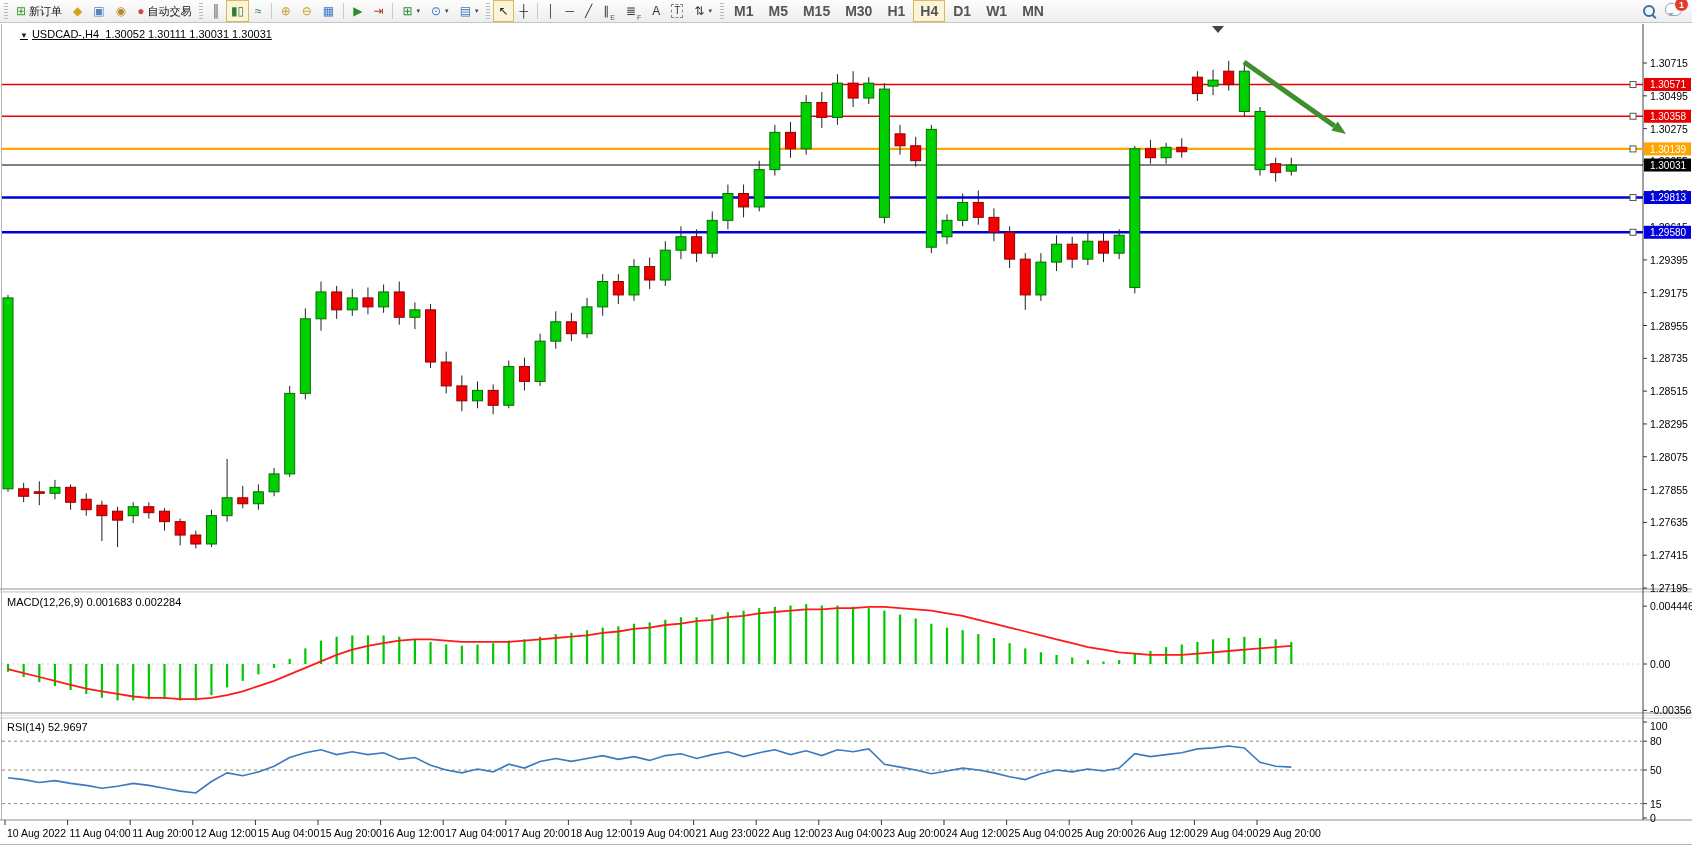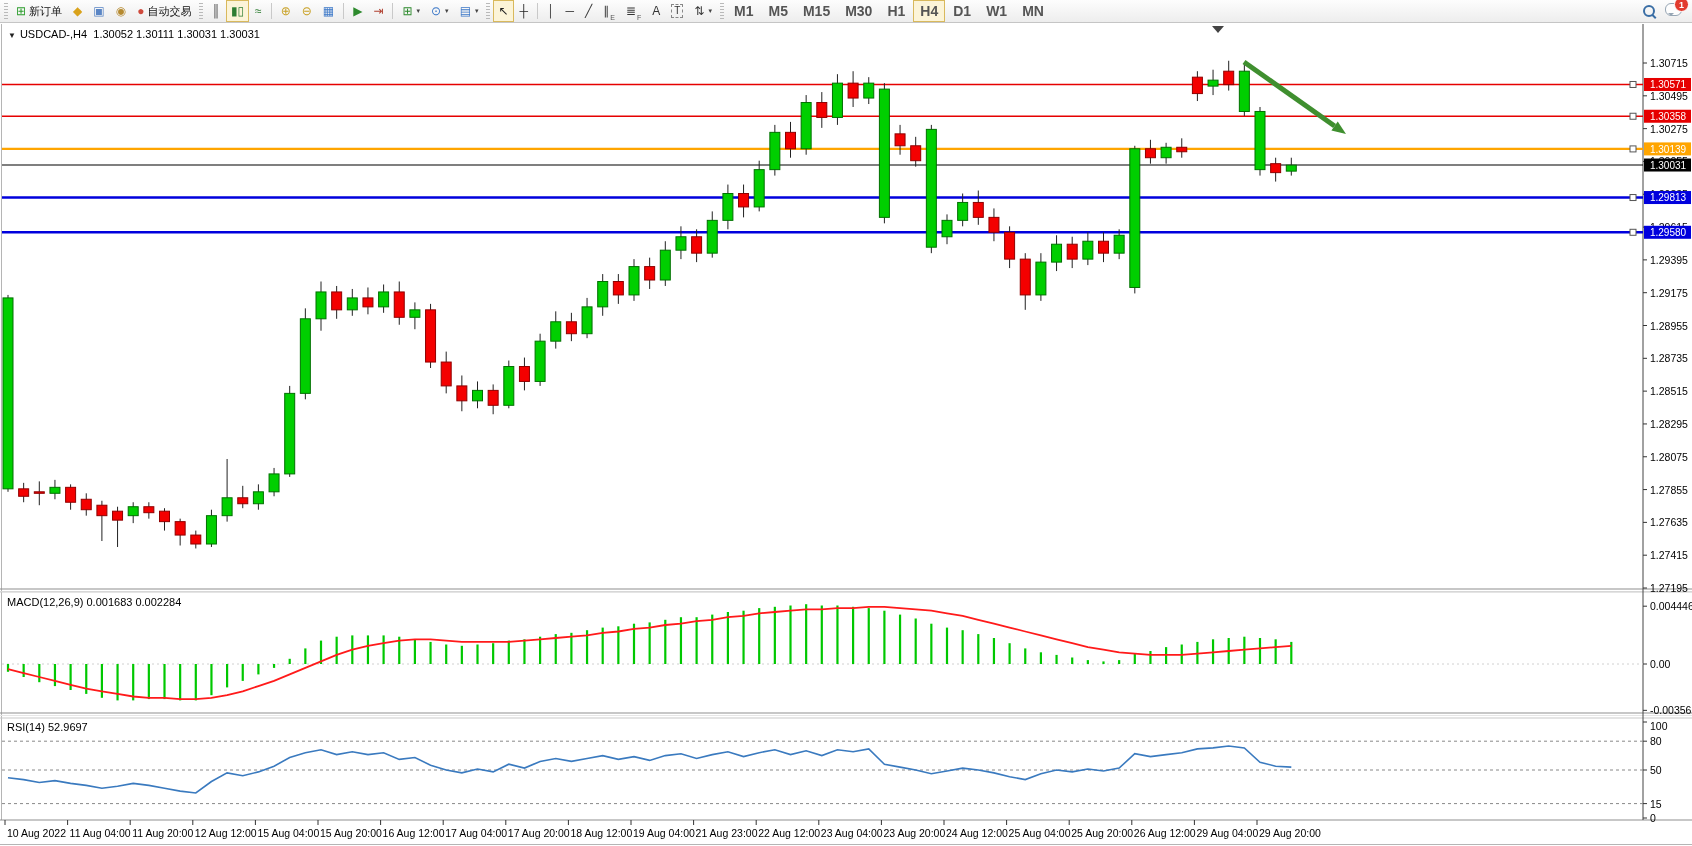--- a/index.html
+++ b/index.html
@@ -585,21 +585,21 @@
         <text x="1071.2" y="813" font-size="10.5" fill="#000">25 Aug 20:00</text>
         <line x1="1131.8" y1="796" x2="1131.8" y2="801" stroke="#333"></line>
         <text x="1133.8" y="813" font-size="10.5" fill="#000">26 Aug 12:00</text>
         <line x1="1194.4" y1="796" x2="1194.4" y2="801" stroke="#333"></line>
         <text x="1196.4" y="813" font-size="10.5" fill="#000">29 Aug 04:00</text>
         <line x1="1257" y1="796" x2="1257" y2="801" stroke="#333"></line>
         <text x="1259" y="813" font-size="10.5" fill="#000">29 Aug 20:00</text>
       </g>
     </svg>
 
-  <div class="overlay-label" style="left:8px;top:4px;">
+  <div class="overlay-label" style="left:20px;top:4px;text-decoration:underline;">
     <span class="sym-dd">▼</span><span>USDCAD-,H4</span>&nbsp;&nbsp;<span>1.30052 1.30111 1.30031 1.30031</span>
   </div>
 
   <div class="overlay-label" style="left:7px;top:572px;">
     <span>MACD(12,26,9)</span>&nbsp;<span>0.001683 0.002284</span>
   </div>
 
   <div class="overlay-label" style="left:7px;top:697px;">
     <span>RSI(14)</span>&nbsp;<span>52.9697</span>
   </div>

